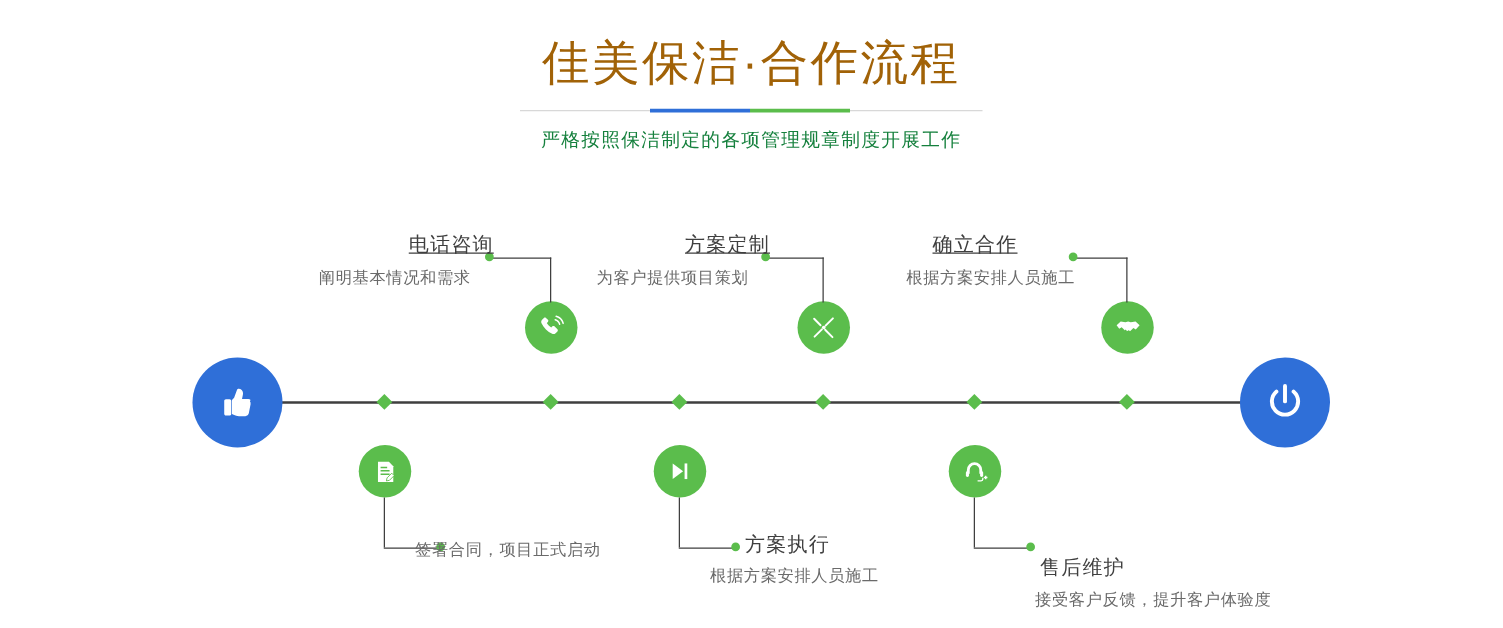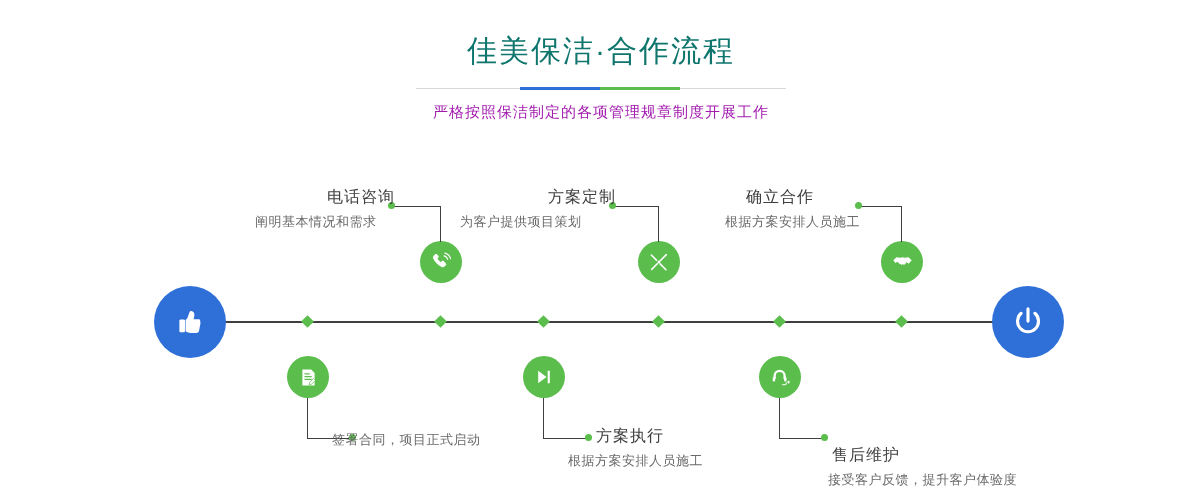--- a/index.html
+++ b/index.html
@@ -22,23 +22,23 @@
 
   
   .header {
     position: absolute;
     top: 28px;
     left: 0;
     width: 1202px;
     text-align: center;
   }
   .title {
-    font-size: 30px;
+    font-size: 38px;
     letter-spacing: 2px;
-    color: #0f766e;
+    color: #a16207;
     font-weight: normal;
     line-height: 46px;
   }
   .divider {
     position: relative;
     width: 370px;
     height: 1px;
     margin: 14px auto 0 auto;
     background: #d8d8d8;
   }
@@ -54,21 +54,21 @@
     position: absolute;
     left: 184px;
     top: -1px;
     width: 80px;
     height: 3px;
     background: #5bbd4c;
   }
   .subtitle {
     margin-top: 14px;
     font-size: 15px;
-    color: #a21caf;
+    color: #15803d;
     letter-spacing: 1px;
   }
 
   
   .timeline {
     position: absolute;
     left: 0;
     top: 0;
     width: 1202px;
     height: 502px;
@@ -141,21 +141,21 @@
     line-height: 22px;
     letter-spacing: 1px;
   }
   .label .desc {
     font-size: 13px;
     color: #6a6a6a;
     line-height: 20px;
     margin-top: 4px;
     letter-spacing: 0.5px;
   }
-  .label.top .name { text-align: left; }
+  .label.top .name { text-align: left; text-decoration: underline; }
 
   svg { display: block; }
 </style>
 </head>
 <body>
 
 <div class="page">
 
   <div class="header">
     <div class="title">佳美保洁·合作流程</div>
@@ -233,21 +233,21 @@
           <circle cx="12" cy="12" r="1.6" fill="#ffffff" stroke="none"></circle>
         </svg>
       </span>
     </div>
     <div class="diamond" style="left:654px; top:317px;"></div>
     <div class="connector conn-v" style="left:658px; top:206px; height:36px;"></div>
     <div class="connector conn-h" style="left:612px; top:206px; width:47px;"></div>
     <div class="dot" style="left:609px; top:202px;"></div>
     <div class="label top" style="left:460px; top:186px; width:156px; text-align:right;">
       <div class="name" style="text-align:right;">方案定制</div>
-      <div class="desc" style="text-align:left;">为客户提供项目策划</div>
+      <div class="desc" style="text-align:center;">为客户提供项目策划</div>
     </div>
 
     <div class="node" style="left:523px; top:356px;">
       <span>
         <svg width="20" height="20" viewBox="0 0 24 24" fill="#ffffff">
           <path d="M5 4.5l10 7.5-10 7.5z"></path>
           <rect x="16.4" y="4.5" width="2.6" height="15"></rect>
         </svg>
       </span>
     </div>

